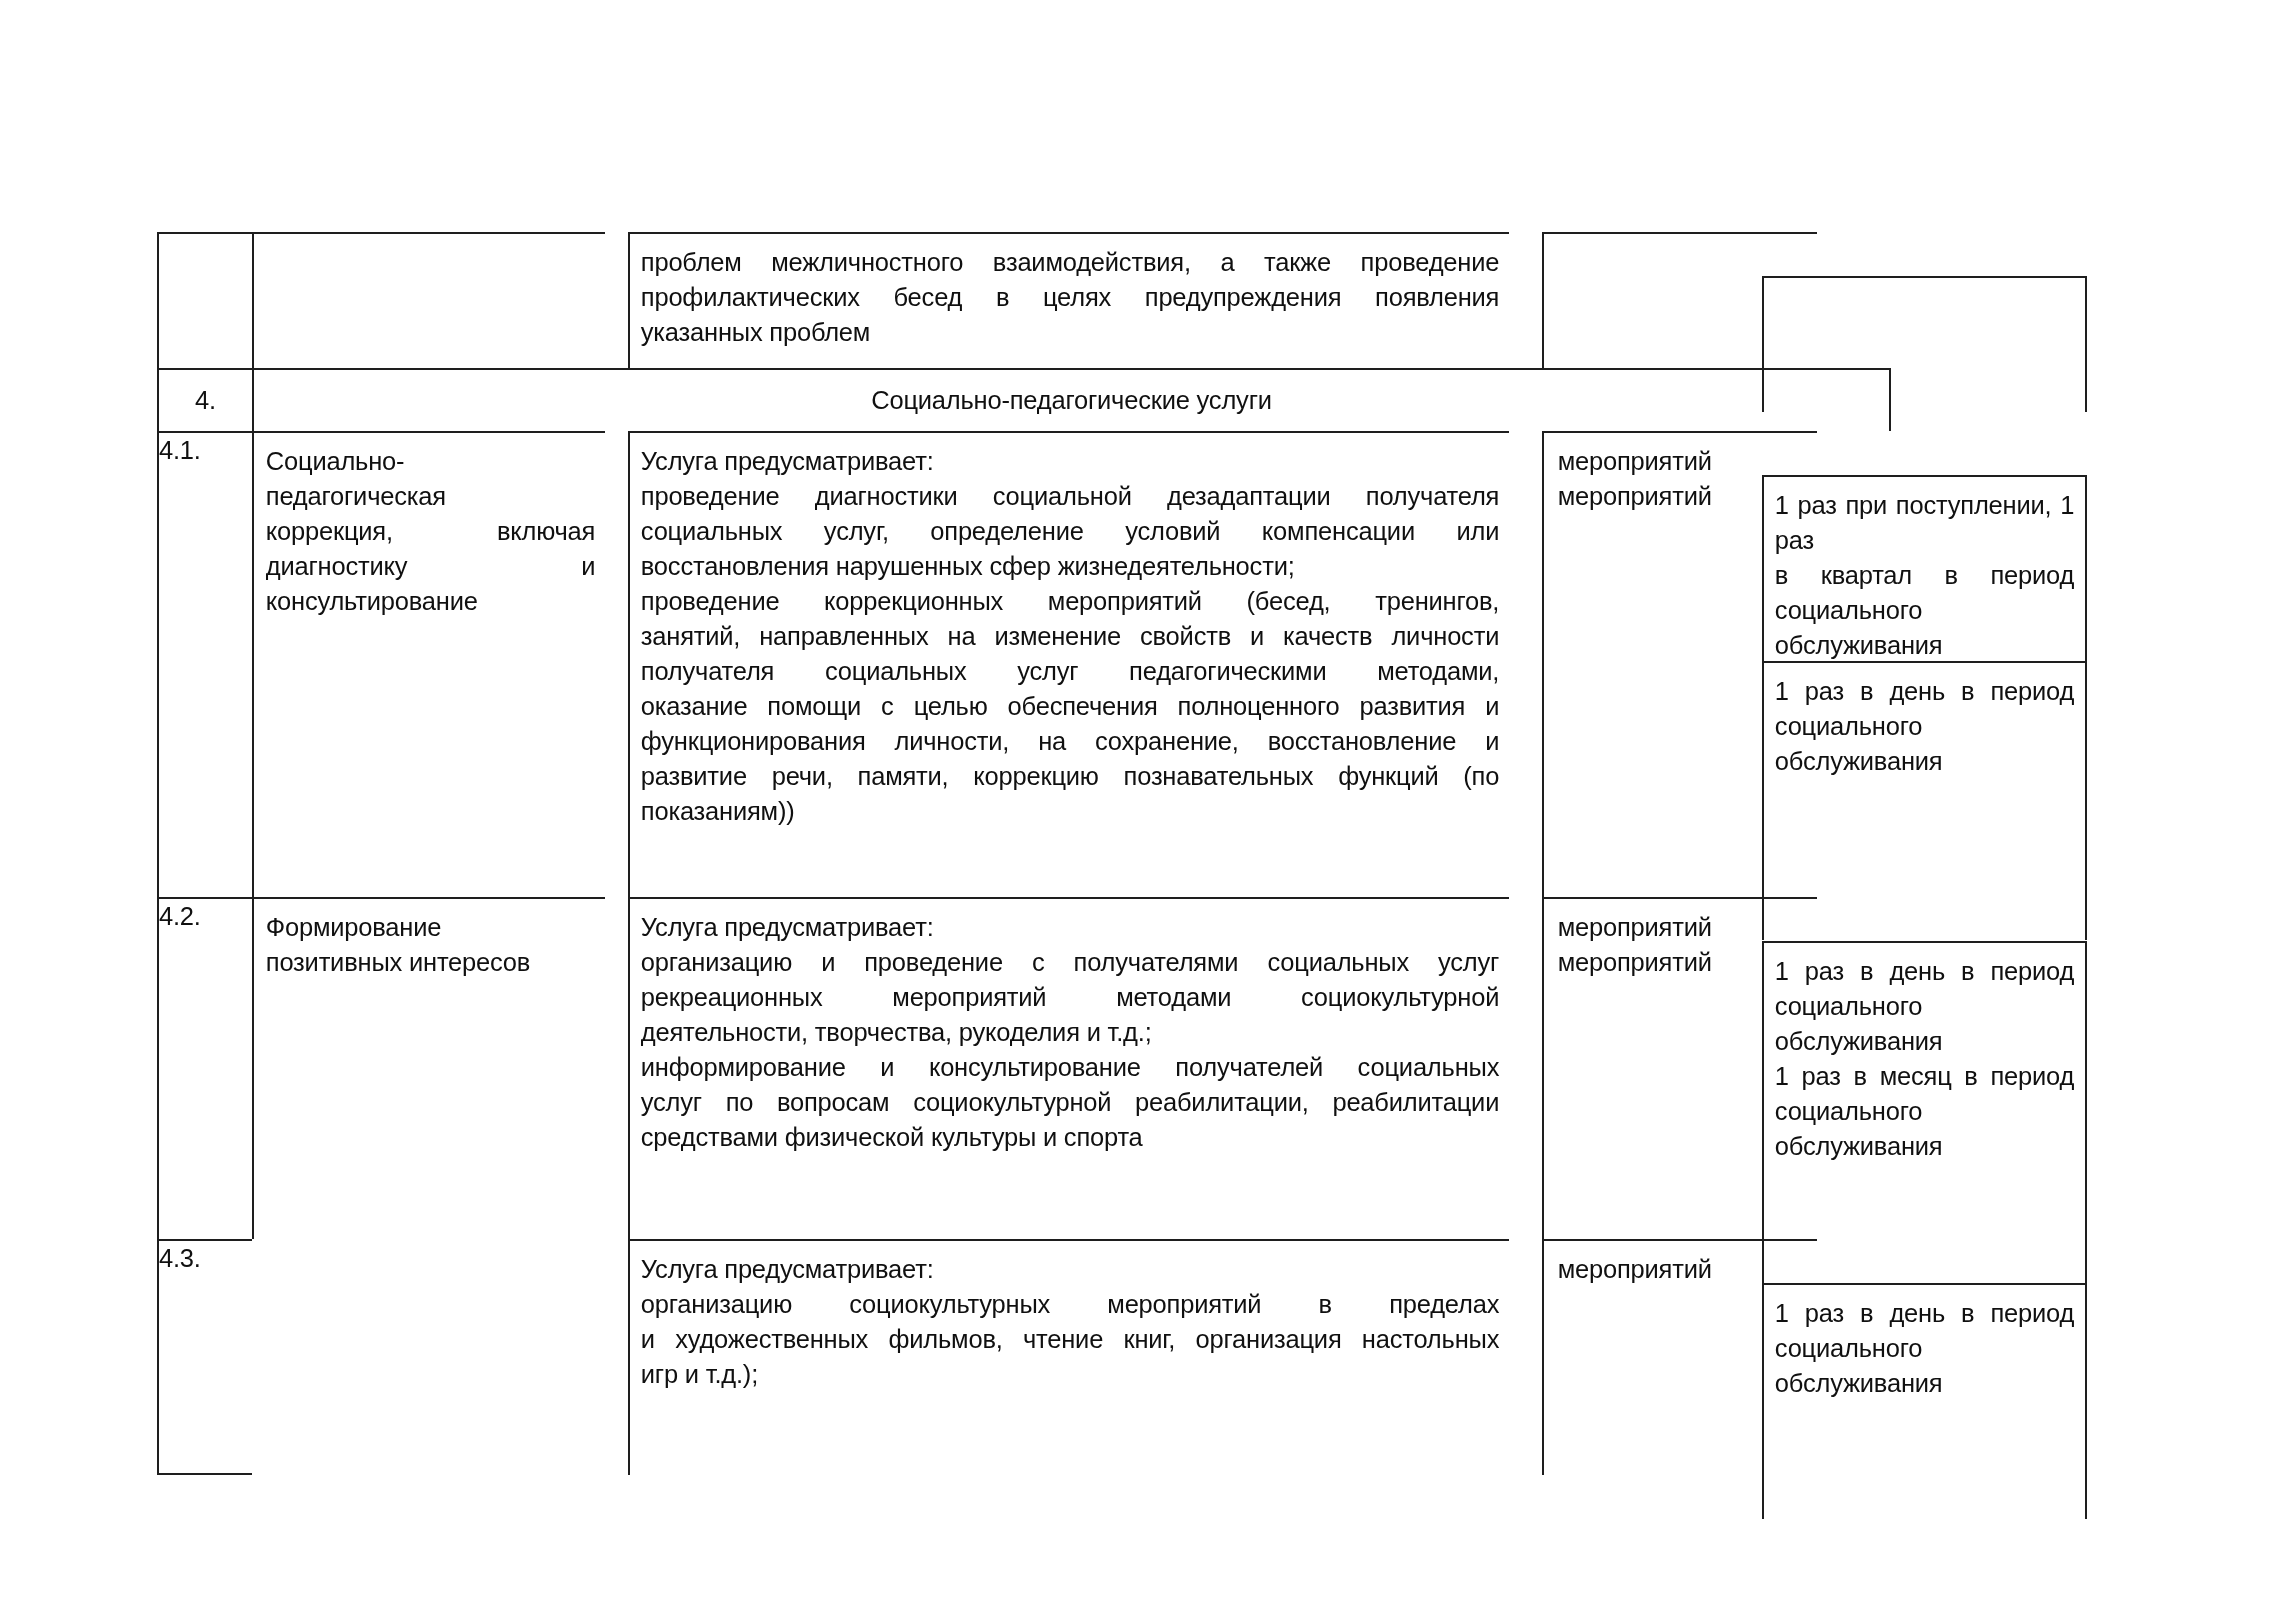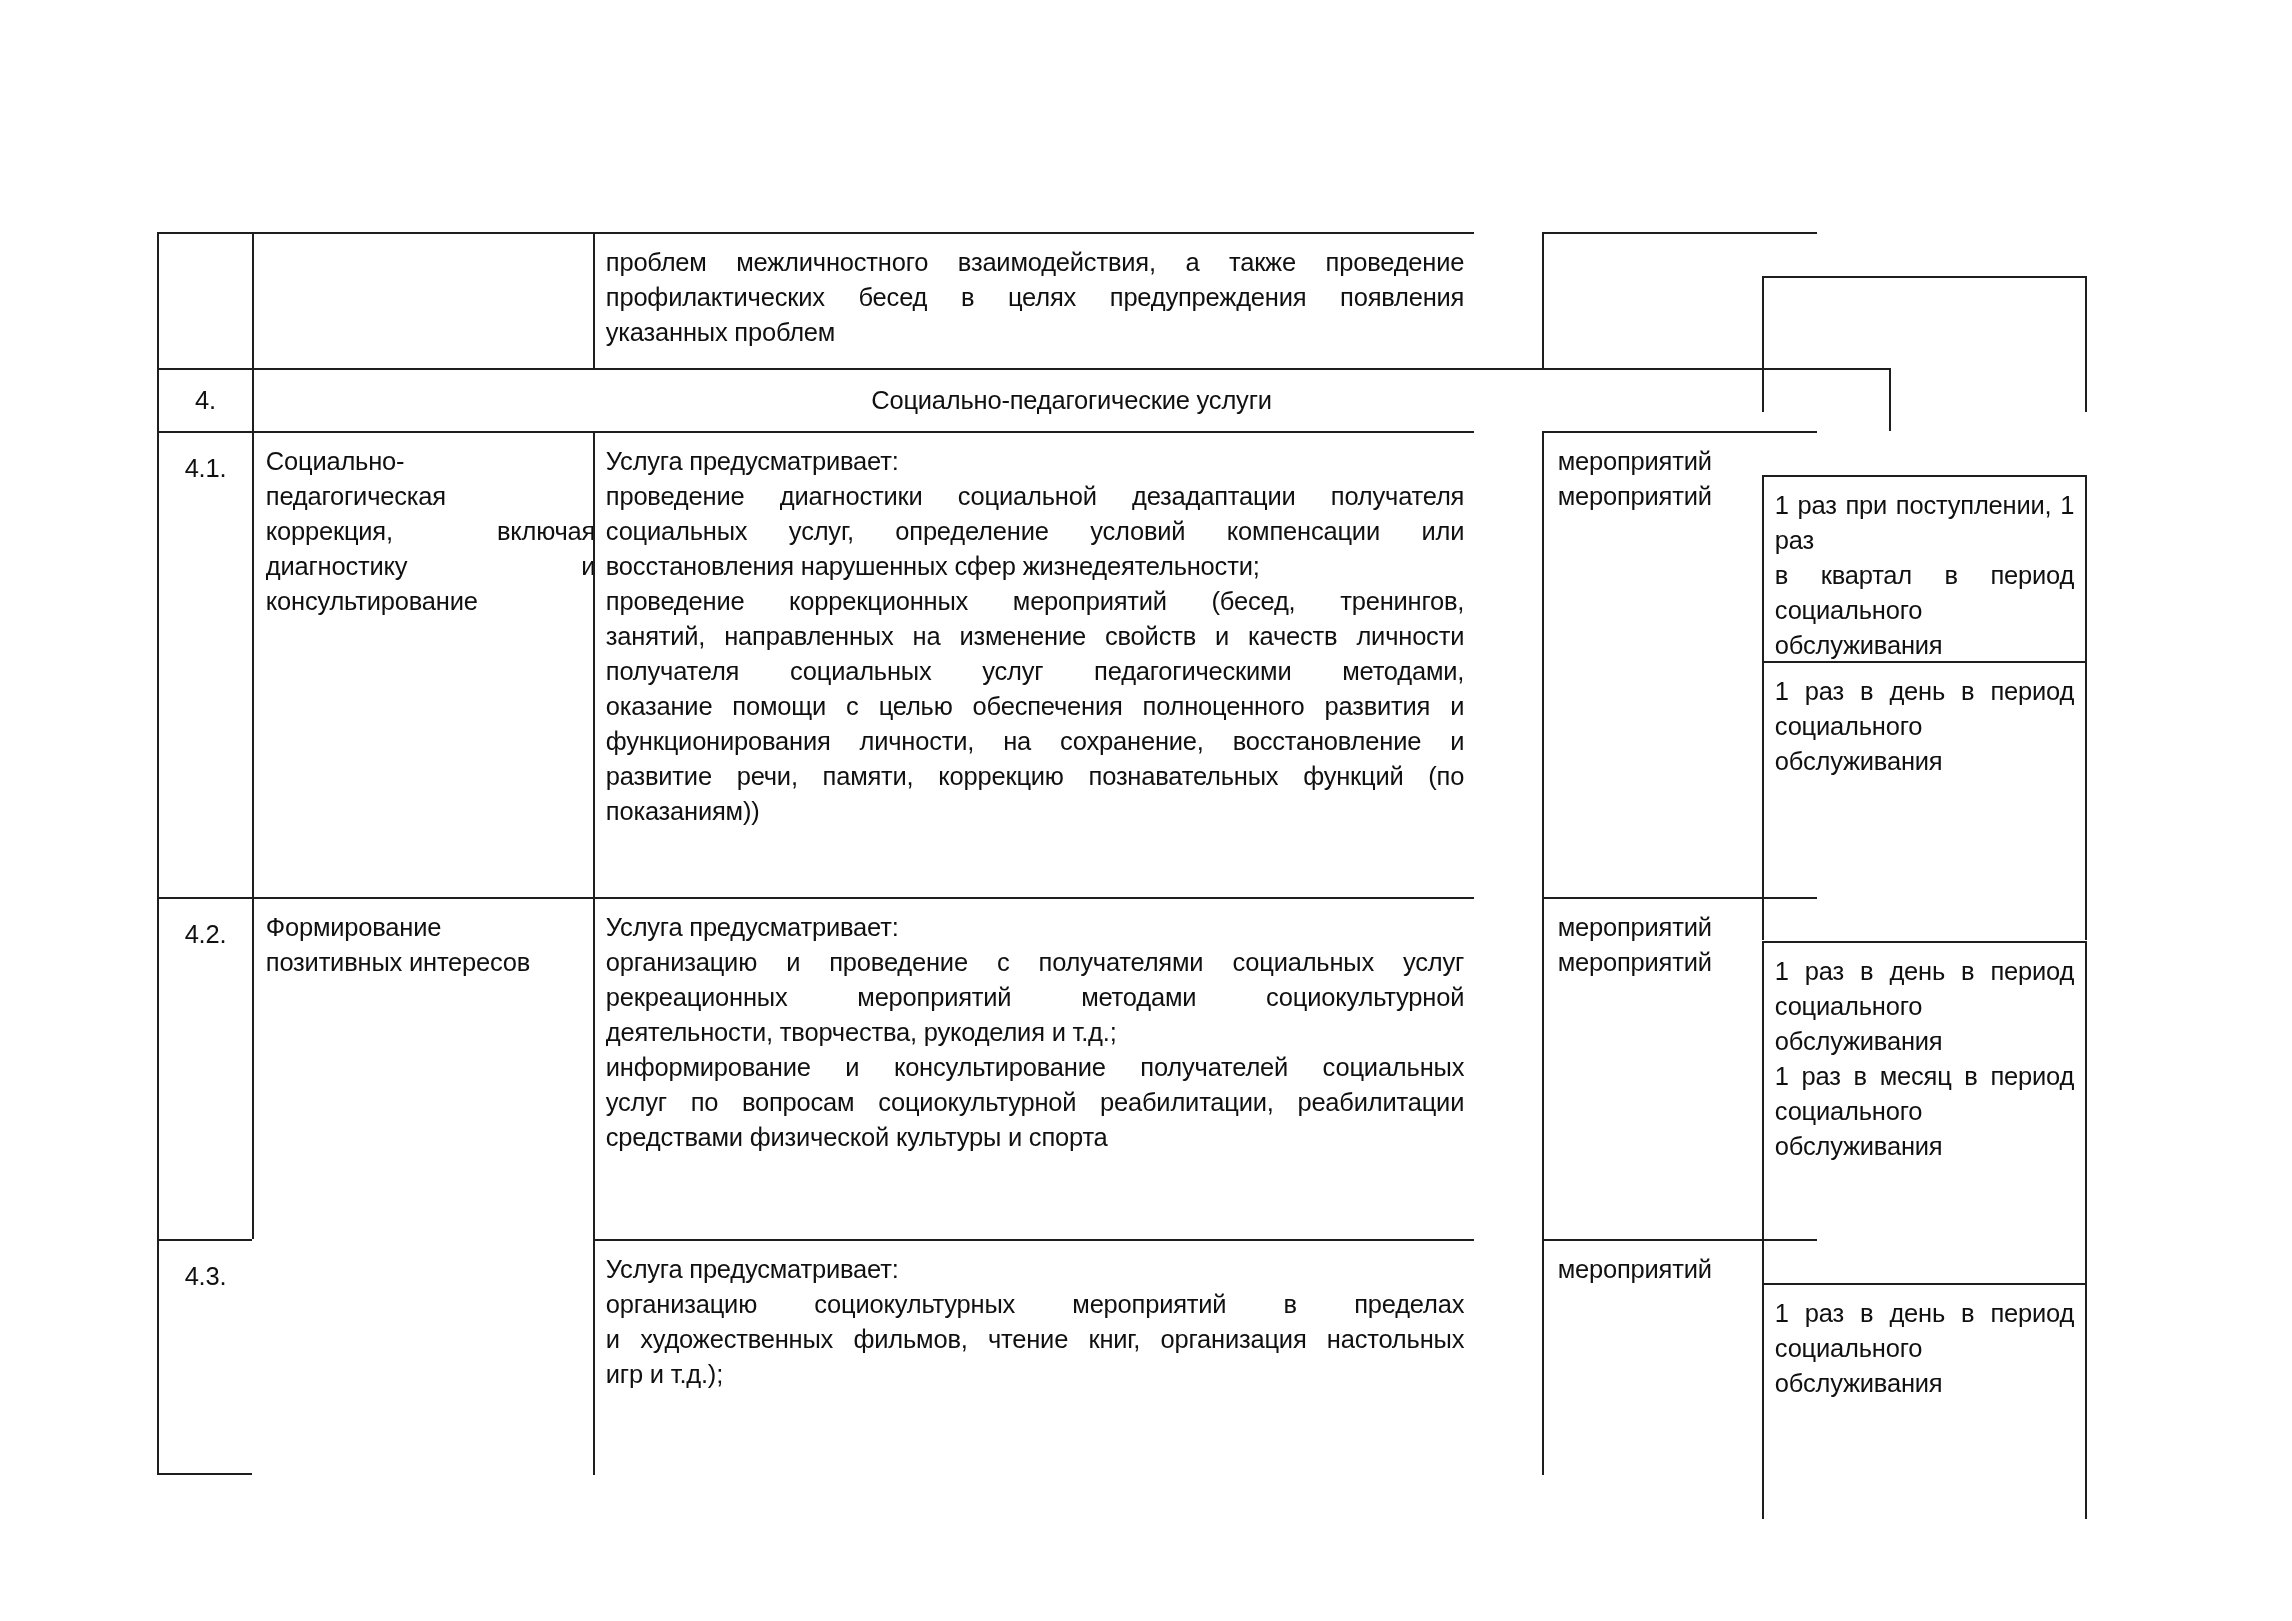--- a/index.html
+++ b/index.html
@@ -9,23 +9,23 @@
   }
   .tbl{position:absolute;left:157px;top:232px;width:1996px;height:1243px;}
   .cell{
     position:absolute;box-sizing:border-box;
     border:0 solid #1e1e1e;border-top-width:2.9px;border-left-width:2px;
     font-size:25.5px;line-height:35px;letter-spacing:-0.2px;background:transparent;
   }
   .rgt{border-right-width:2px;}
   .btm{border-bottom-width:2.9px;}
   
-  .c1{left:0;width:95px;text-align:center;padding-top:18px;}
+  .c1{left:0;width:95px;padding-top:0;}
   .c2{left:95px;width:353px;padding:10.8px 9.8px 0 11.8px;}
-  .c3{left:436px;width:881px;padding:10.8px 9.8px 0 10.8px;}
+  .c3{left:471px;width:881px;padding:10.8px 9.8px 0 10.8px;}
   .c4{left:1385px;width:275px;padding:10.8px 11.8px 0 13.7px;}
   .c5{left:1605px;width:325px;padding:10.8px 10.8px 0 10.8px;margin-top:44px;}
   
   .rA{top:0;height:136px;}
   .rH{top:136px;height:63px;}
   .r1{top:199px;height:466px;}
   .r1a{top:199px;height:186px;}
   .r1b{top:385px;height:279px;}
   .r2{top:665px;height:342px;}
   .r3{top:1007px;height:236px;}

